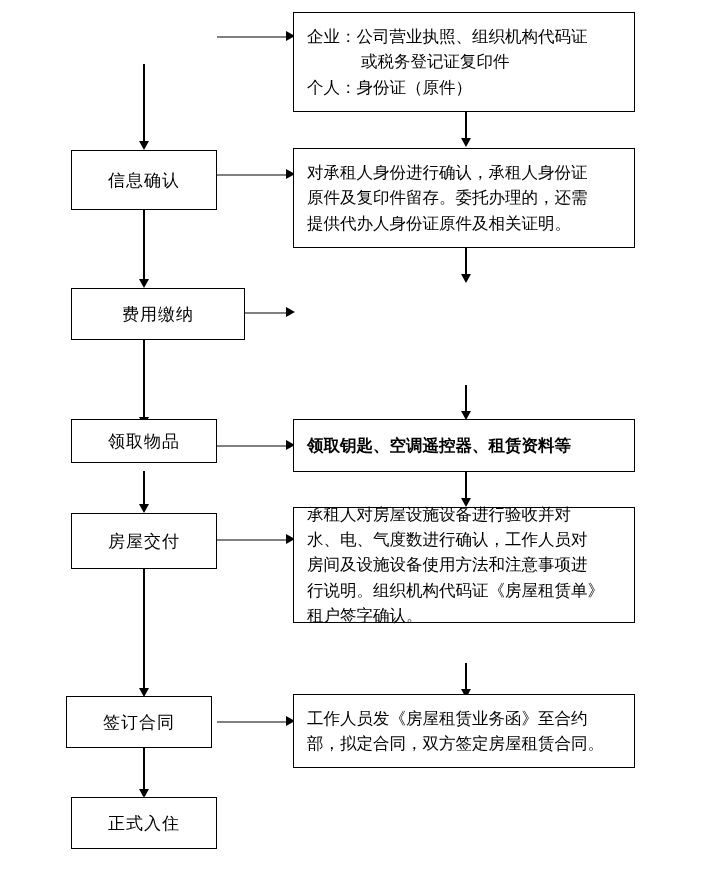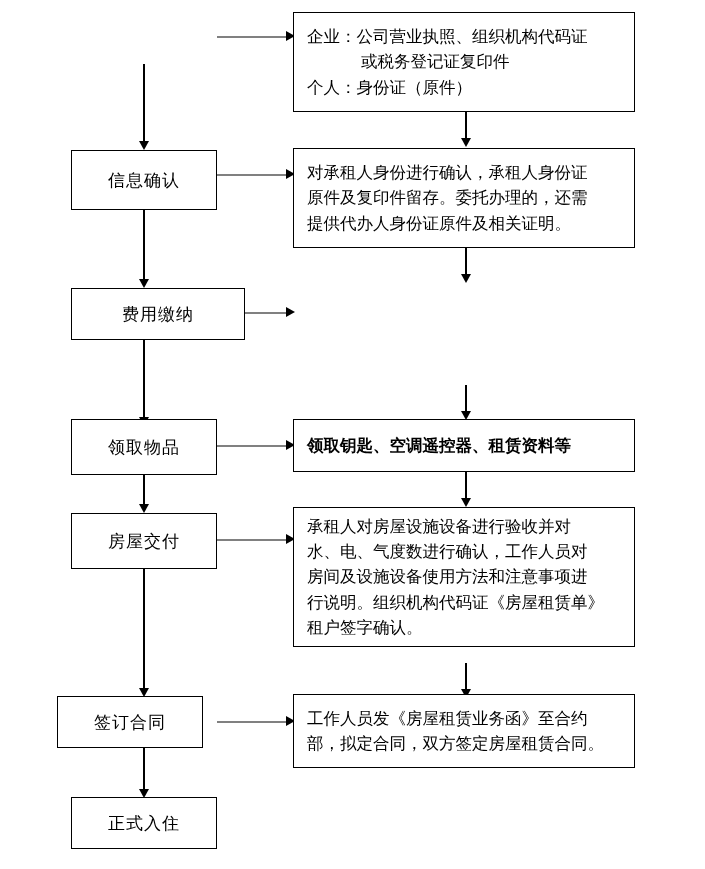--- a/index.html
+++ b/index.html
@@ -141,29 +141,29 @@
 
 
   <div class="box stage-box" style="left:71px; top:150px; width:146px; height:60px;">
     <span>信息确认</span>
   </div>
 
   <div class="box stage-box" style="left:71px; top:288px; width:174px; height:52px;">
     <span>费用缴纳</span>
   </div>
 
-  <div class="box stage-box" style="left:71px; top:419px; width:146px; height:56px;">
+  <div class="box stage-box" style="left:71px; top:419px; width:146px; height:44px;">
     <span>领取物品</span>
   </div>
 
   <div class="box stage-box" style="left:71px; top:513px; width:146px; height:56px;text-align:center;">
     <span>房屋交付</span>
   </div>
 
-  <div class="box stage-box" style="left:57px; top:696px; width:146px; height:52px;">
+  <div class="box stage-box" style="left:66px; top:696px; width:146px; height:52px;">
     <span>签订合同</span>
   </div>
 
   <div class="box stage-box" style="left:71px; top:797px; width:146px; height:52px;">
     <span>正式入住</span>
   </div>
 
   <div class="box detail-box" style="left:293px; top:12px; width:342px; height:100px;">
     <div class="ln">企业：公司营业执照、组织机构代码证</div>
     <div class="ln indent">或税务登记证复印件</div>
@@ -174,21 +174,21 @@
     <div class="ln">对承租人身份进行确认，承租人身份证</div>
     <div class="ln">原件及复印件留存。委托办理的，还需</div>
     <div class="ln">提供代办人身份证原件及相关证明。</div>
   </div>
 
 
   <div class="box detail-box" style="left:293px; top:419px; width:342px; height:53px;font-weight:bold;">
     <div class="ln">领取钥匙、空调遥控器、租赁资料等</div>
   </div>
 
-  <div class="box detail-box" style="left:293px; top:507px; width:342px; height:140px;">
+  <div class="box detail-box" style="left:293px; top:507px; width:342px; height:116px;">
     <div class="ln">承租人对房屋设施设备进行验收并对</div>
     <div class="ln">水、电、气度数进行确认，工作人员对</div>
     <div class="ln">房间及设施设备使用方法和注意事项进</div>
     <div class="ln">行说明。组织机构代码证《房屋租赁单》</div>
     <div class="ln">租户签字确认。</div>
   </div>
 
   <div class="box detail-box" style="left:293px; top:694px; width:342px; height:74px;">
     <div class="ln">工作人员发《房屋租赁业务函》至合约</div>
     <div class="ln">部，拟定合同，双方签定房屋租赁合同。</div>

